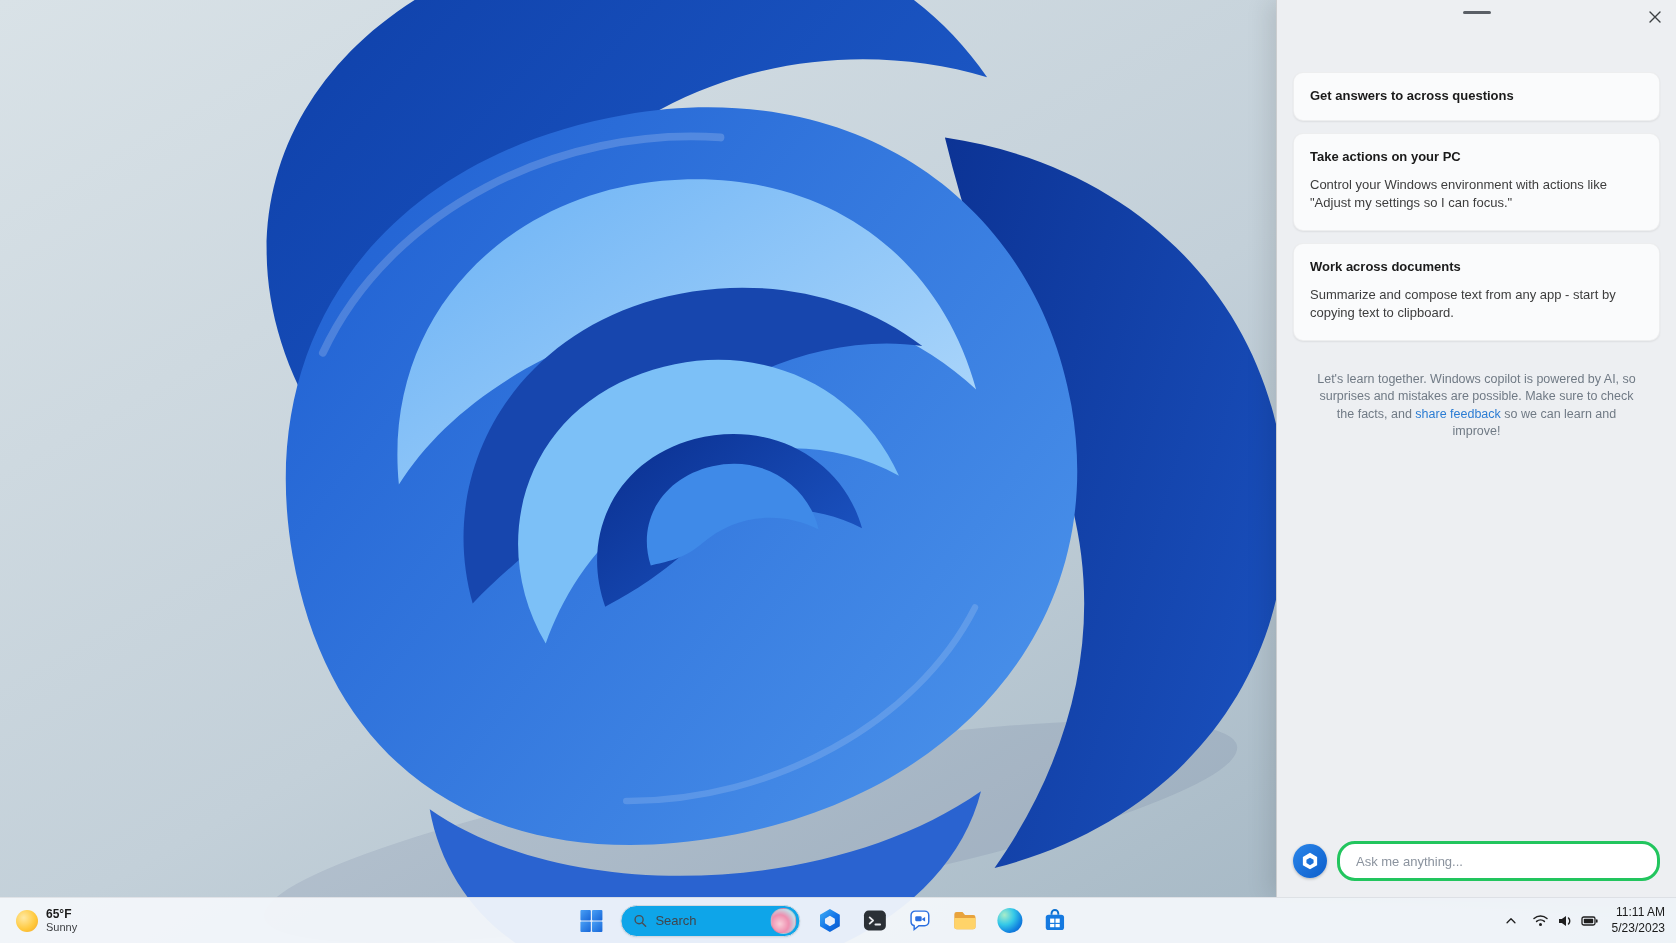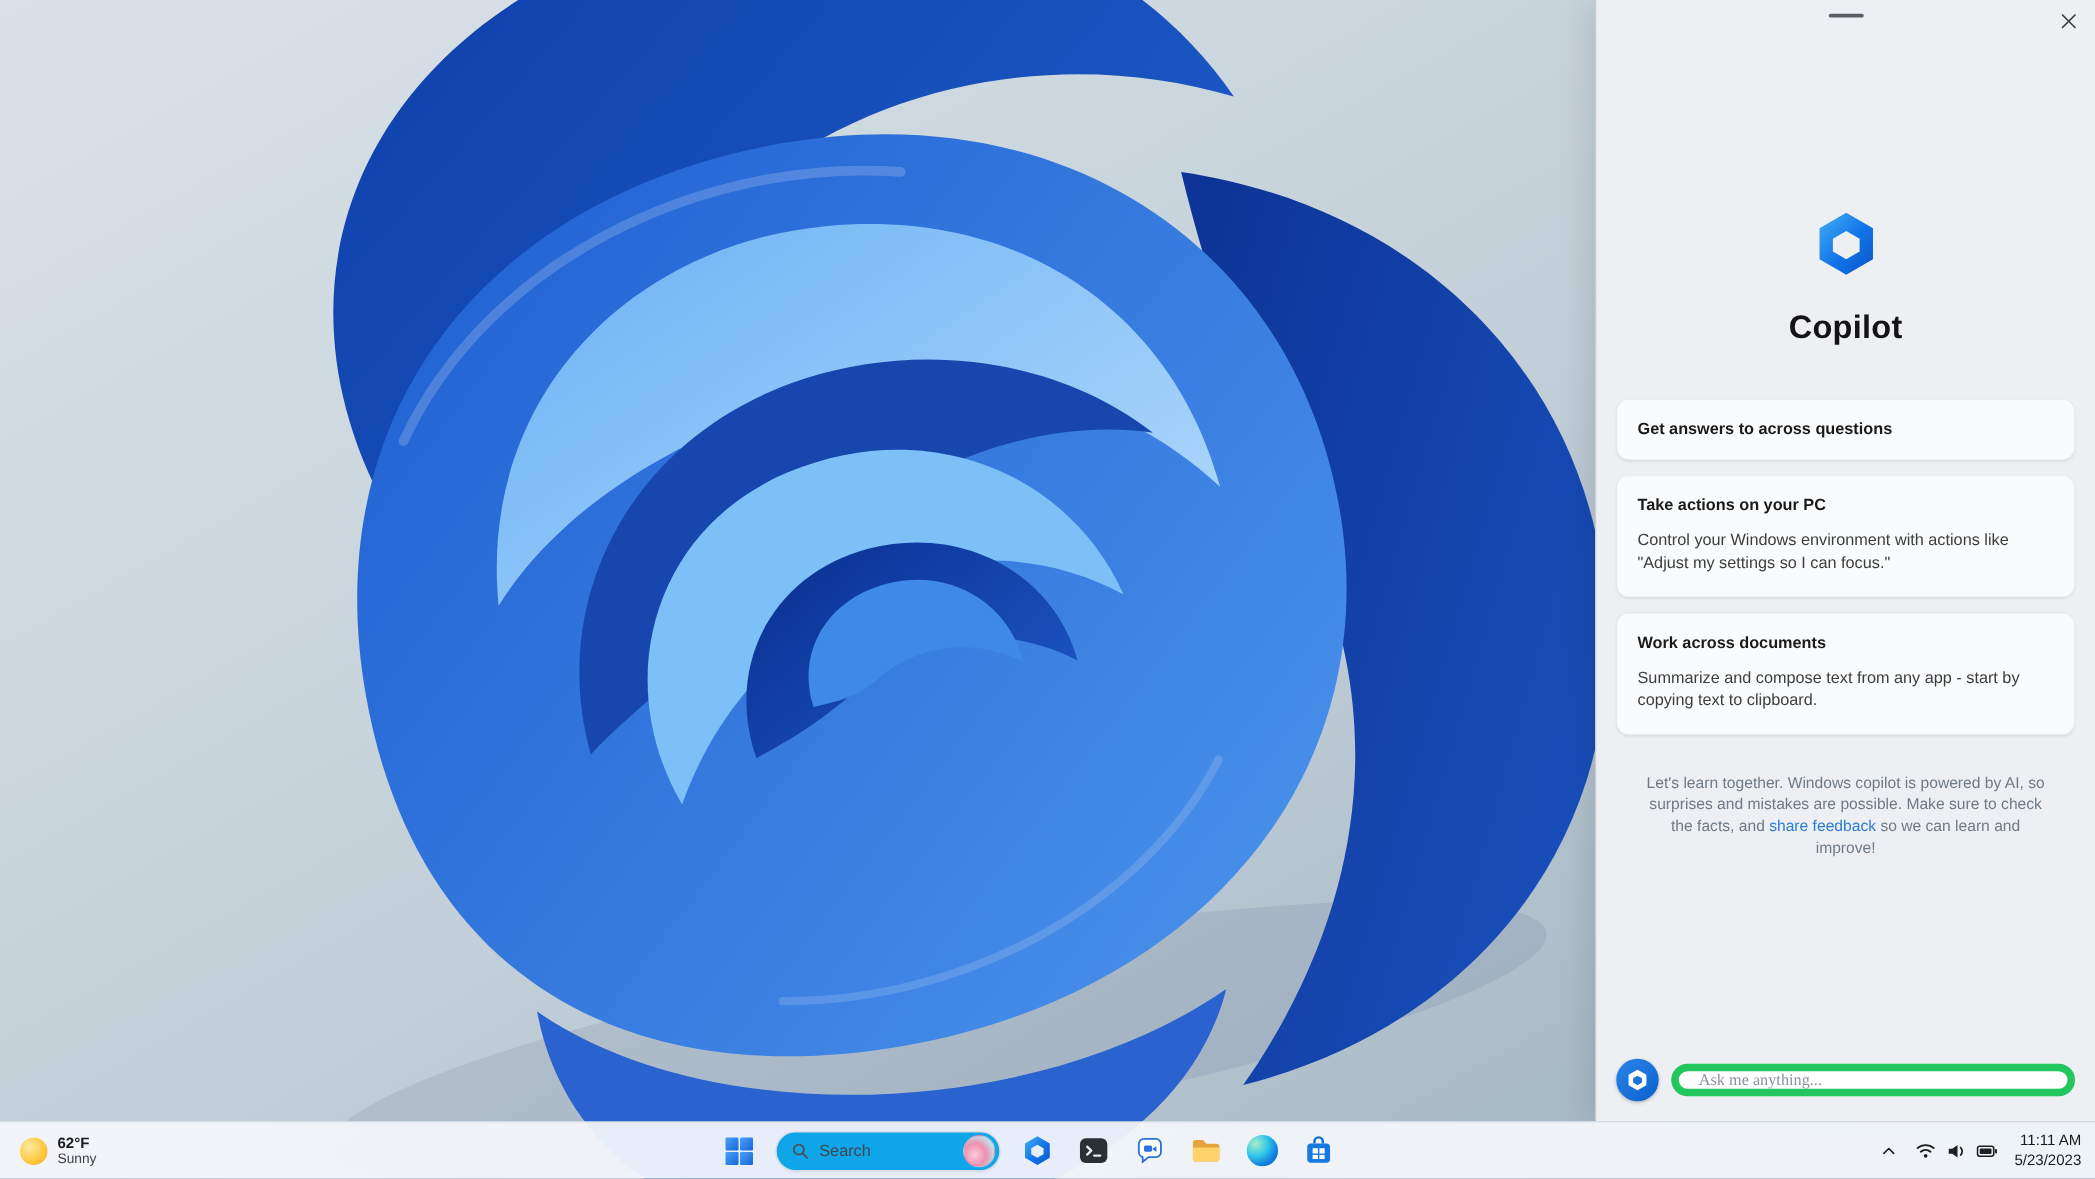--- a/index.html
+++ b/index.html
@@ -44,22 +44,22 @@
   .disclaimer .link { color:#2b7cd3; cursor:pointer; }
 
   .ask-row { margin-top:auto; padding:0 16px 16px; display:flex; align-items:center; gap:10px; }
   .ask-icon-btn {
     flex:0 0 auto; width:34px; height:34px; border-radius:50%; border:none; cursor:pointer;
     background:linear-gradient(135deg,#2a86ea,#0d5ecb);
     display:flex; align-items:center; justify-content:center;
     box-shadow:0 1px 3px rgba(0,0,0,.25);
   }
   .ask-input {
-    flex:1; height:26px; border-radius:18px; border:6px solid #22c55e; background:#ffffff;
-    padding:0 16px; font-size:13px; color:#222; outline:none; font-family:Liberation Serif, serif;
+    flex:1; height:40px; border-radius:18px; border:3px solid #22c55e; background:#ffffff;
+    padding:0 16px; font-size:13px; color:#222; outline:none; font-family:Liberation Sans, sans-serif;
   }
   .ask-input::placeholder { color:#8b939e; }
 
   
   .taskbar {
     position:absolute; left:0; right:0; bottom:0; height:46px;
     background:rgba(243,246,251,.94); border-top:1px solid rgba(0,0,0,.07);
   }
   .weather {
     position:absolute; left:6px; top:3px; bottom:3px; display:flex; align-items:center; gap:8px;
@@ -165,26 +165,20 @@
   <aside class="copilot-panel">
     <div class="panel-header">
       <button class="minimize-bar" aria-label="minimize"></button>
       <button class="close-btn" aria-label="close">
         <svg width="12" height="12" viewBox="0 0 12 12">
           <path d="M1 1 L11 11 M11 1 L1 11" stroke="#3c4043" stroke-width="1.4" stroke-linecap="round"></path>
         </svg>
       </button>
     </div>
 
-    <div class="logo-block">
-      <svg width="54" height="54" viewBox="0 0 48 48">
-        <path fill-rule="evenodd" fill="url(#cg)" d="M24 2 L43 13 L43 35 L24 46 L5 35 L5 13 Z M24 15 L33.5 20.5 L33.5 29.5 L24 35 L14.5 29.5 L14.5 20.5 Z"></path>
-      </svg>
-      <div class="copilot-title">Copilot</div>
-    </div>
 
     <div class="cards">
       <div class="card">
         <div class="card-title">Get answers to across questions</div>
       </div>
       <div class="card">
         <div class="card-title">Take actions on your PC</div>
         <div class="card-body">Control your Windows environment with actions like "Adjust my settings so I can focus."</div>
       </div>
       <div class="card">
@@ -203,21 +197,21 @@
       </button>
       <input class="ask-input" type="text" placeholder="Ask me anything..." style="">
     </div>
   </aside>
 
   <div class="taskbar">
 
     <div class="weather">
       <span class="sun"></span>
       <span class="weather-text">
-        <span class="weather-temp">62°F</span>
+        <span class="weather-temp">65°F</span>
         <span class="weather-cond">Sunny</span>
       </span>
     </div>
 
     <div class="center-cluster">
 
       <button class="tb-btn">
         <svg width="24" height="24" viewBox="0 0 24 24">
           <rect x="1" y="1" width="10.4" height="10.4" rx="1" fill="url(#wg)"></rect>
           <rect x="12.6" y="1" width="10.4" height="10.4" rx="1" fill="url(#wg)"></rect>

